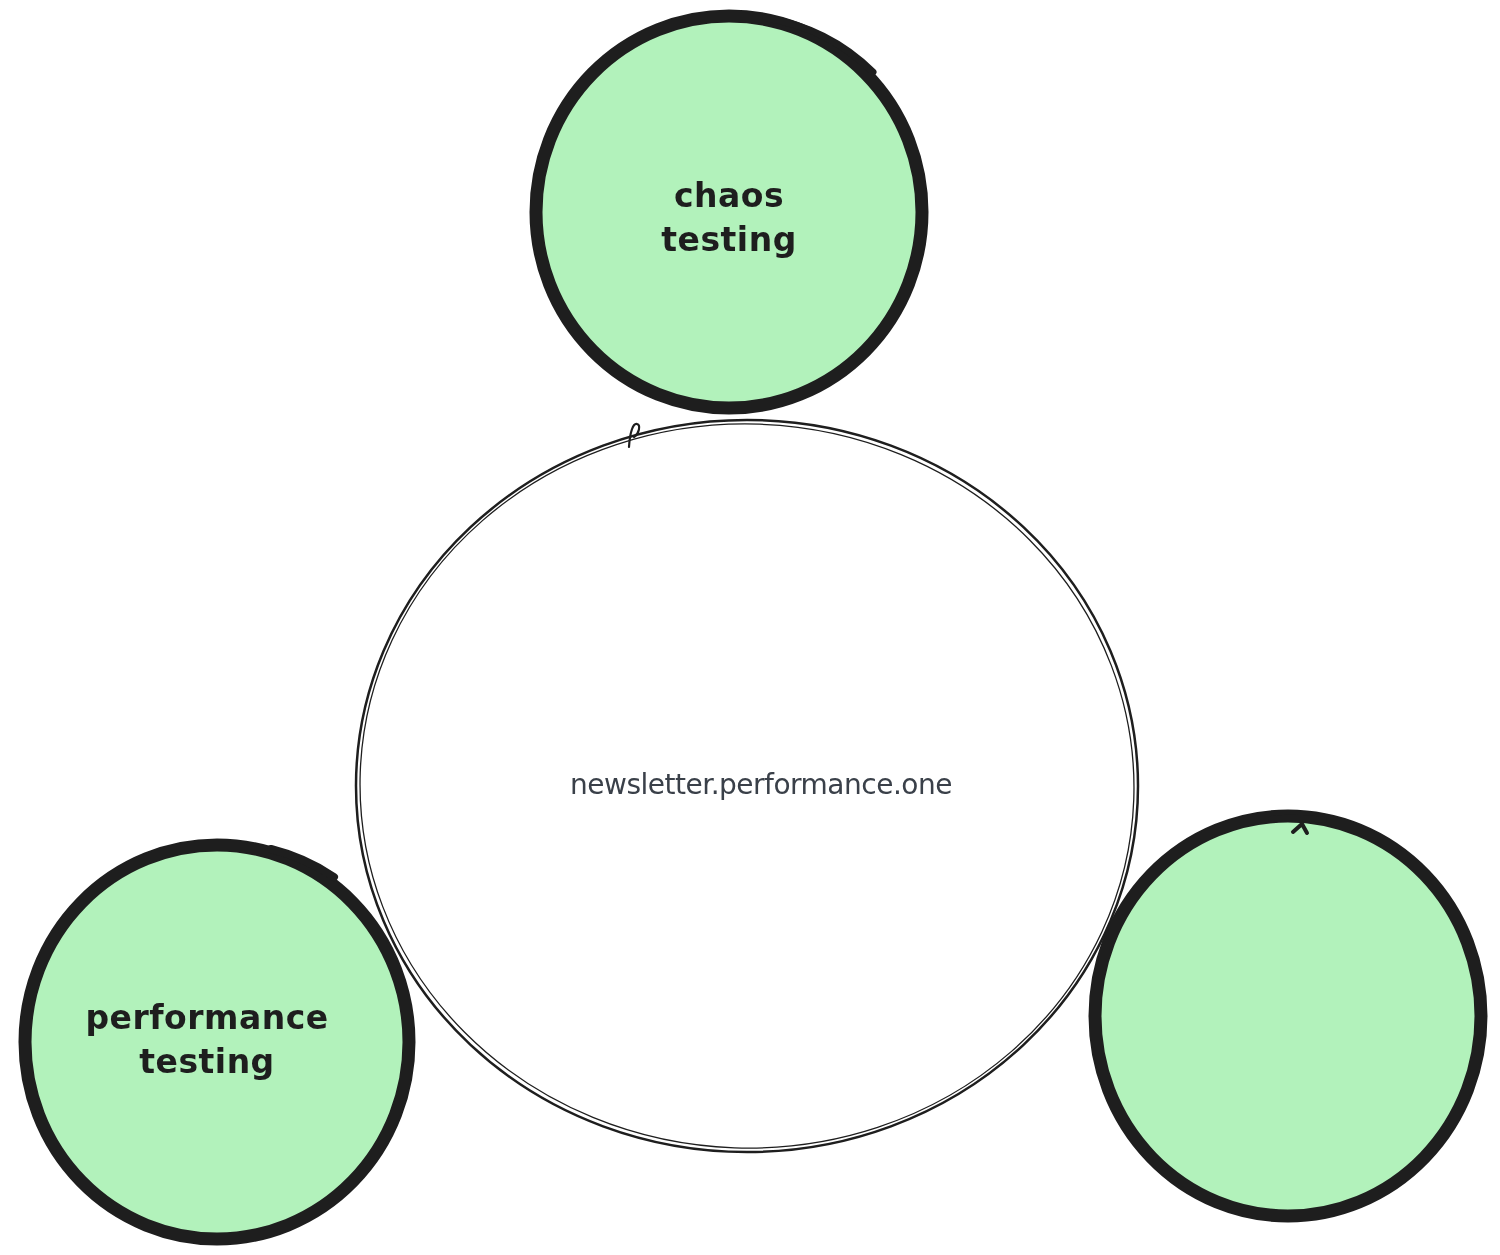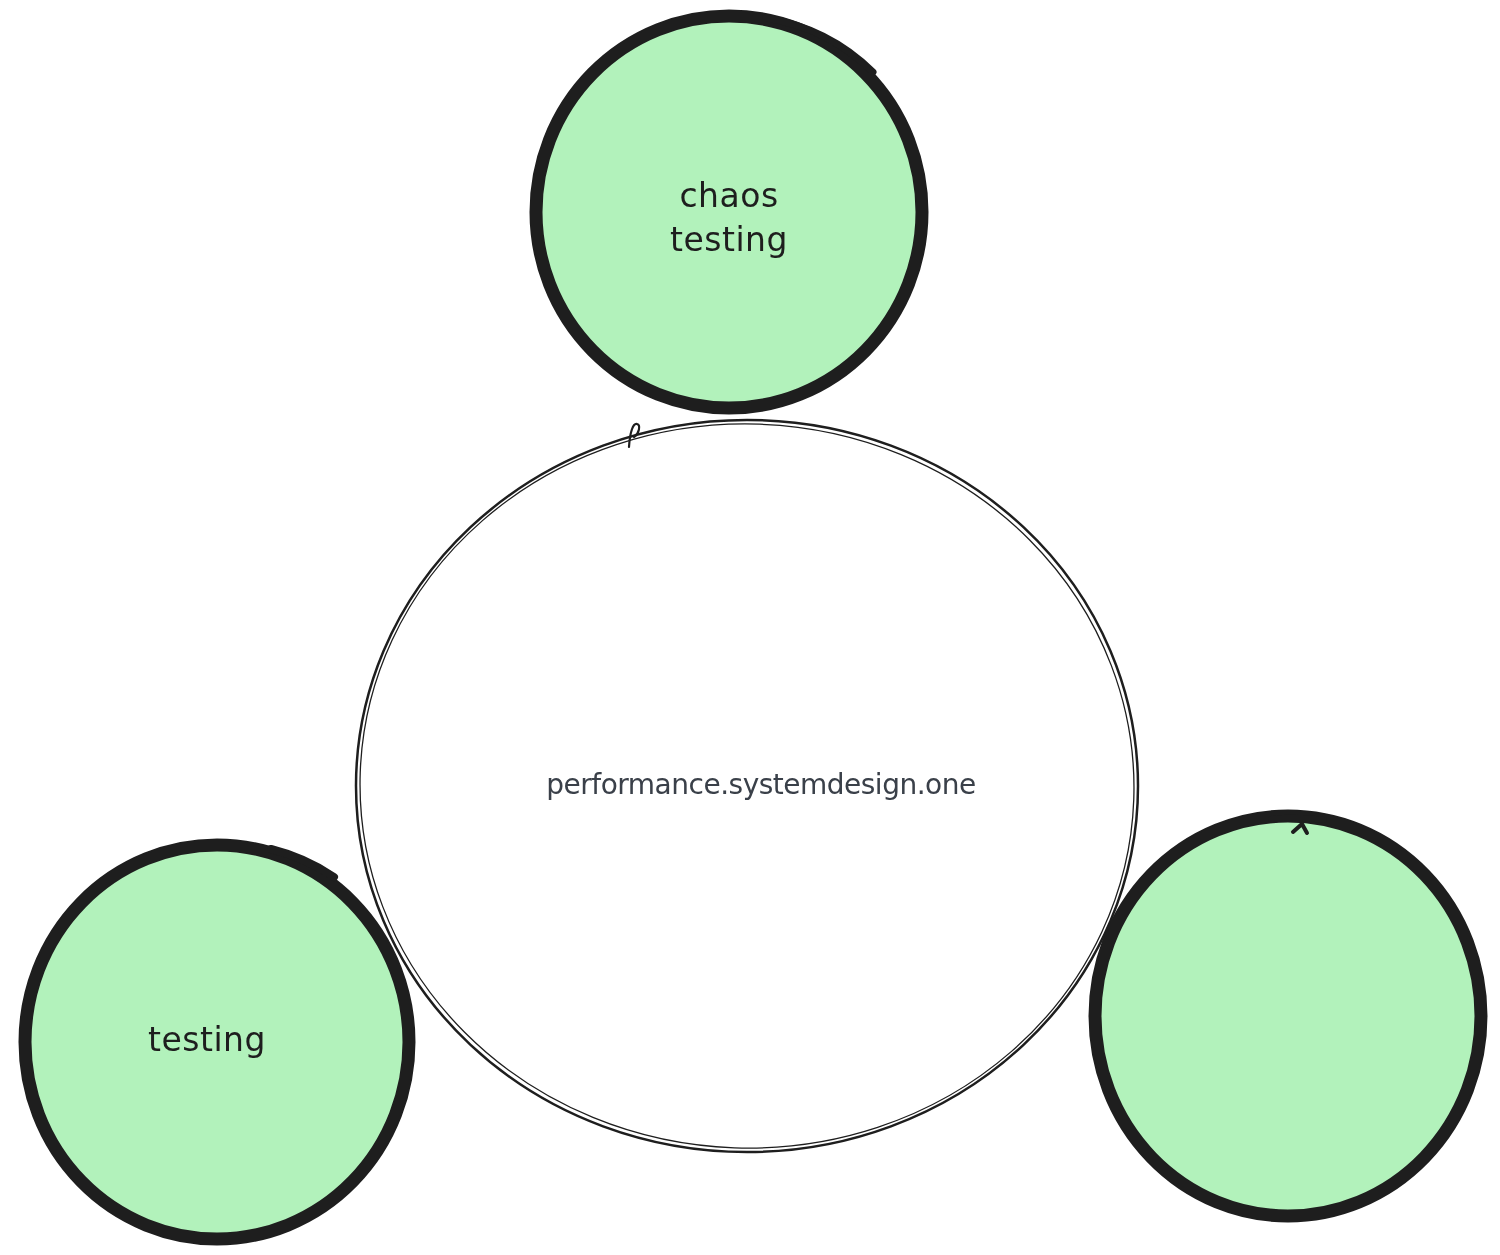--- a/index.html
+++ b/index.html
@@ -50,21 +50,21 @@
   }
   .label {
     position: absolute;
     transform: translate(-50%, -50%);
     text-align: center;
     white-space: nowrap;
     user-select: none;
   }
   .sat-label {
     font-size: 33px;
-    font-weight: normal;
+    font-weight: bold;
     line-height: 1.34;
     color: var(--stroke, #1e1e1e);
     letter-spacing: 0.5px;
   }
   .center-label {
     font-size: 28px;
     font-weight: normal;
     color: var(--center-text, #3a4049);
     letter-spacing: -0.5px;
   }
@@ -98,19 +98,20 @@
       <path class="overdraw" stroke-width="4" d="M 1293 832 l 9 -8 l 5 9"></path>
     </g>
   </svg>
 
   <div class="label sat-label" style="left:729px; top:218px;">
     <div>chaos</div>
     <div>testing</div>
   </div>
 
   <div class="label sat-label" style="left:207px; top:1040px;">
+    <div>performance</div>
     <div>testing</div>
   </div>
 
 
-  <div class="label center-label" style="left:761px; top:784px;">performance.systemdesign.one</div>
+  <div class="label center-label" style="left:761px; top:784px;">newsletter.performance.one</div>
 
 </div>
 
 </body></html>

